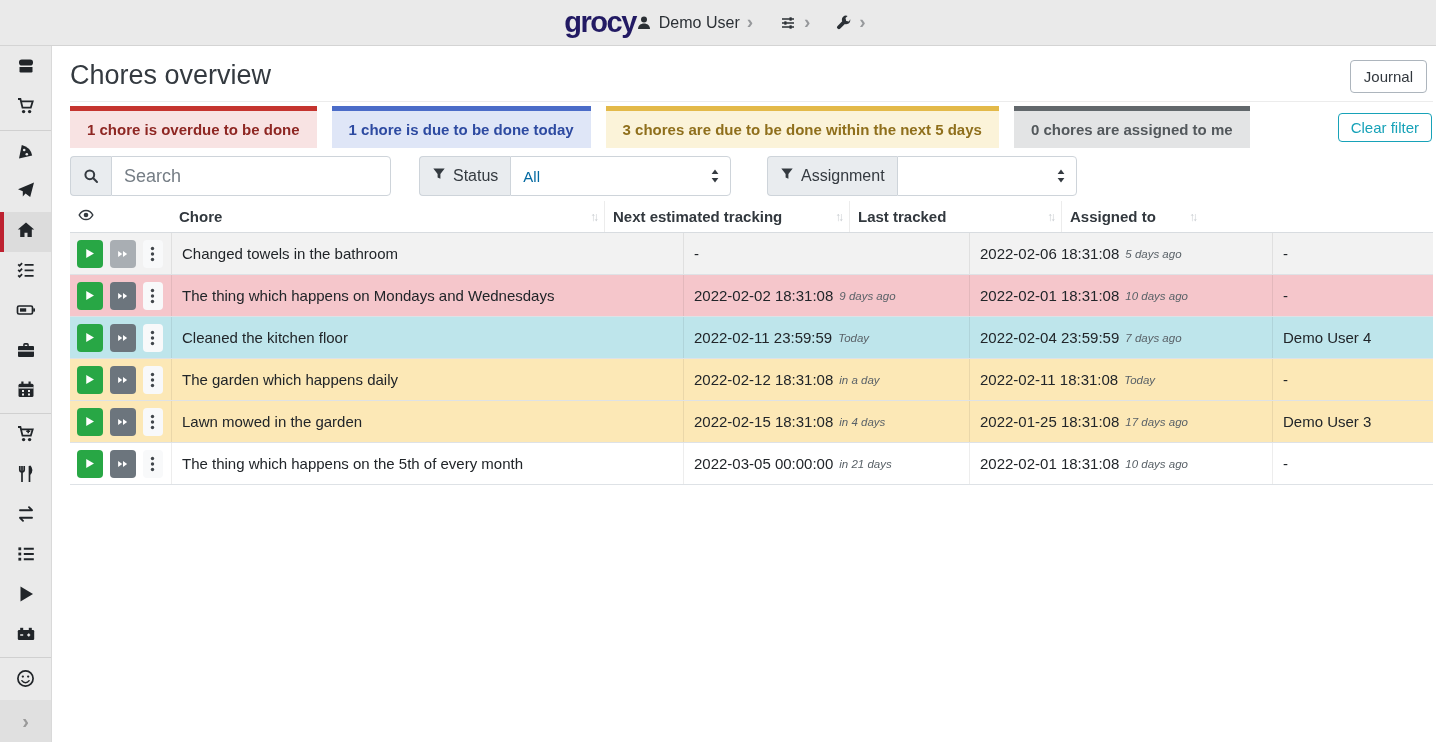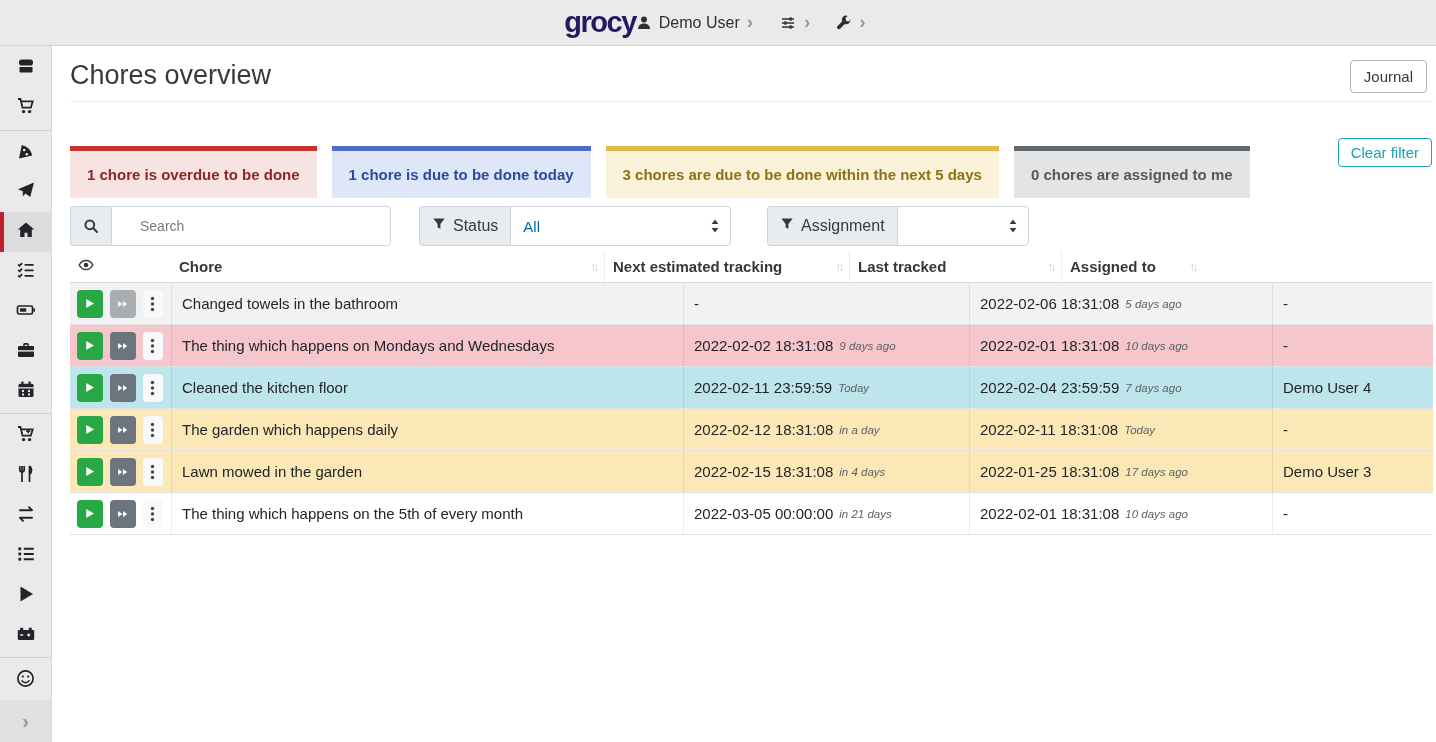--- a/index.html
+++ b/index.html
@@ -31,44 +31,44 @@
 
   
   .page-head { display:flex; align-items:flex-start; justify-content:space-between; padding:2px 6px 8px 0;
                border-bottom:1px solid #ececec; }
   .page-title { font-size:27px; font-weight:500; color:#343a40; }
   .btn-journal { background:#fff; border:1px solid #adb5bd; border-radius:4px; color:#32383e;
                  font-size:15px; padding:7px 13px; cursor:pointer; font-family:Liberation Sans, sans-serif; }
 
   
   .cards-row { display:flex; align-items:center; margin-top:4px; }
-  .card { height:52px; display:flex; align-items:center; padding:0 17px; margin-right:15px;
-          font-size:15px; font-weight:700; border-top:5px solid transparent; cursor:pointer; white-space:nowrap;margin-top:40px; }
+  .card { height:42px; display:flex; align-items:center; padding:0 17px; margin-right:15px;
+          font-size:15px; font-weight:700; border-top:5px solid transparent; cursor:pointer; white-space:nowrap; }
   .card.danger  { border-top-color:#c5342f; background:#f8e3e3; color:#8e2723; }
   .card.primary { border-top-color:#4b6cc8; background:#dfe6f7; color:#2d4aa1; }
   .card.warning { border-top-color:#e3b949; background:#fbf3d9; color:#8f6f1c; }
   .card.muted   { border-top-color:#62686c; background:#e3e4e5; color:#53585c; }
   .btn-clear { margin-left:auto; margin-right:1px; background:#fff; border:1px solid #17a2b8; color:#17a2b8;
                border-radius:4px; font-size:15px; padding:5px 12px; cursor:pointer; font-family:inherit; }
 
   
   .filters-row { display:flex; align-items:center; margin-top:8px; height:40px; }
   .input-group { display:flex; height:40px; border-radius:4px; }
   .ig-prepend { background:#e9ecef; border:1px solid #ced4da; border-right:none; border-radius:4px 0 0 4px;
                 display:flex; align-items:center; gap:7px; padding:0 12px; color:#343a40; font-size:16px; }
   .search-group { width:321px; }
-  .search-group input { flex:1; border:1px solid #ced4da; border-radius:0 4px 4px 0; font-size:14px;
-                        padding:0 28px; color:#495057; outline:none; font-family:inherit; }
+  .search-group input { flex:1; border:1px solid #ced4da; border-radius:0 4px 4px 0; font-size:18px;
+                        padding:0 12px; color:#495057; outline:none; font-family:inherit; }
   .search-group input::placeholder { color:#757d85; }
   .fake-select { flex:1; border:1px solid #ced4da; border-radius:0 4px 4px 0; background:#fff;
                  display:flex; align-items:center; padding:0 30px 0 12px; font-size:15px; color:#0369a1;
                  position:relative; cursor:pointer; }
   .fake-select svg { position:absolute; right:10px; top:12px; }
   .status-group { width:312px; margin-left:28px; }
-  .assign-group { width:262px; margin-left:36px; }
+  .assign-group { width:310px; margin-left:36px; }
 
   
   .table { margin-top:5px; }
   .thead { display:grid; grid-template-columns:101px 433px 245px 212px 142px 1fr;
            border-bottom:1px solid #d8dce0; height:32px; align-items:center; }
   .th { font-size:15px; font-weight:700; color:#32383e; padding:0 8px; display:flex; align-items:center;
         justify-content:space-between; height:100%; cursor:pointer; }
   .th .sort { color:#c8ccd0; font-size:12px; font-weight:400; letter-spacing:-3px; margin-left:6px; }
   .th + .th { border-left:1px solid #ececec; }
   .trow { display:grid; grid-template-columns:101px 512px 286px 303px 1fr; height:42px; align-items:center;

